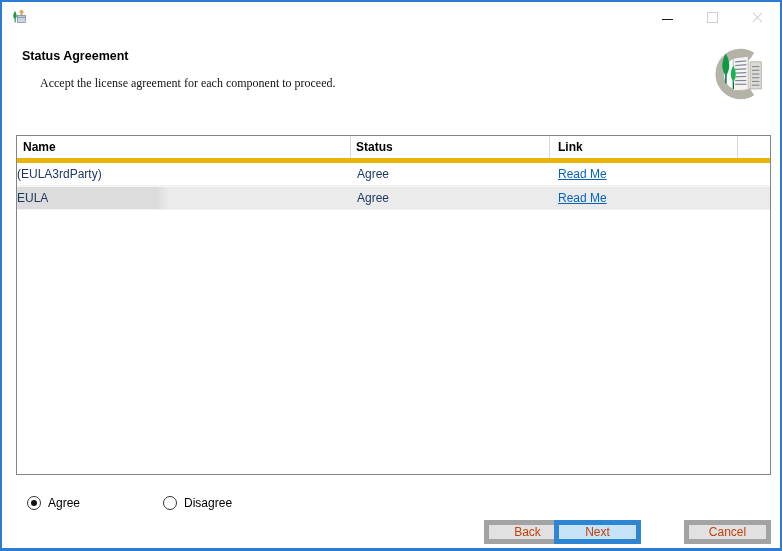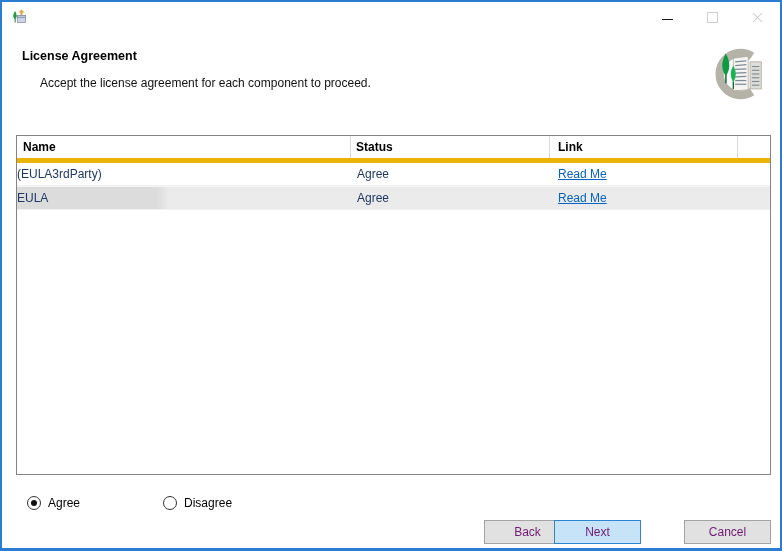--- a/index.html
+++ b/index.html
@@ -24,21 +24,21 @@
   .glyph-max{width:9px;height:9px;border:1px solid #cfcfcf;}
   .glyph-close{position:relative;width:11px;height:11px;}
   .glyph-close::before,.glyph-close::after{
     content:"";position:absolute;left:-1px;top:5px;width:13px;height:1px;background:#cfcfcf;
   }
   .glyph-close::before{transform:rotate(45deg);}
   .glyph-close::after{transform:rotate(-45deg);}
 
   
   .page-title{position:absolute;left:20px;top:47px;font-size:12.5px;font-weight:bold;color:#000;}
-  .page-subtitle{position:absolute;left:38px;top:74px;font-size:12px;color:#111;}
+  .page-subtitle{position:absolute;left:38px;top:74px;font-size:12px;color:#111;font-family:Liberation Serif, serif;}
   .logo{position:absolute;right:15px;top:44px;width:56px;height:56px;}
 
   
   .grid{
     position:absolute;left:14px;top:133px;width:755px;height:340px;
     box-sizing:border-box;border:1px solid #848484;background:#fff;
     font-size:12px;
   }
   .grid-header{display:flex;height:22px;border-bottom:5px solid #eab308;font-weight:bold;color:#000;}
   .hcell{box-sizing:border-box;display:flex;align-items:center;border-right:1px solid #d9d9d9;}
@@ -69,22 +69,22 @@
   }
   .radio-circle.checked::after{
     content:"";width:6px;height:6px;border-radius:50%;background:#111;
   }
   .radio-label{margin-left:7px;}
 
   
   .btn{
     position:absolute;top:518px;width:87px;height:24px;
     box-sizing:border-box;display:flex;align-items:center;justify-content:center;
-    background:#e1e1e1;border:1px solid #a3a3a3;
-    font-size:12px;color:#701a75;cursor:default;
+    background:#e1e1e1;border:5px solid #a3a3a3;
+    font-size:12px;color:#c2410c;cursor:default;
   }
   .btn-back{left:482px;}
   .btn-next{left:552px;background:#c7e3f7;border-color:#2e86d2;}
   .btn-cancel{left:682px;}
 </style>
 </head>
 <body>
 
 <div class="window">
 
@@ -102,21 +102,21 @@
       </div>
       <div class="caption-btn">
         <span class="glyph-max"></span>
       </div>
       <div class="caption-btn">
         <span class="glyph-close"></span>
       </div>
     </div>
   </div>
 
-  <div class="page-title">License Agreement</div>
+  <div class="page-title">Status Agreement</div>
   <div class="page-subtitle">Accept the license agreement for each component to proceed.</div>
 
   <svg class="logo" viewBox="0 0 60 60">
     <path d="M46 11 A22.5 22.5 0 1 0 46 49" fill="none" stroke="#b5b2a8" stroke-width="9"></path>
     <g>
       <rect x="44" y="17" width="12" height="29" fill="#dedcd5" stroke="#a8a49a" stroke-width="0.8"></rect>
       <g stroke="#7d8a99" stroke-width="1.2">
         <line x1="46" y1="22" x2="54" y2="22"></line>
           <line x1="46" y1="26" x2="54" y2="26"></line>
         <line x1="46" y1="30" x2="54" y2="30"></line>

